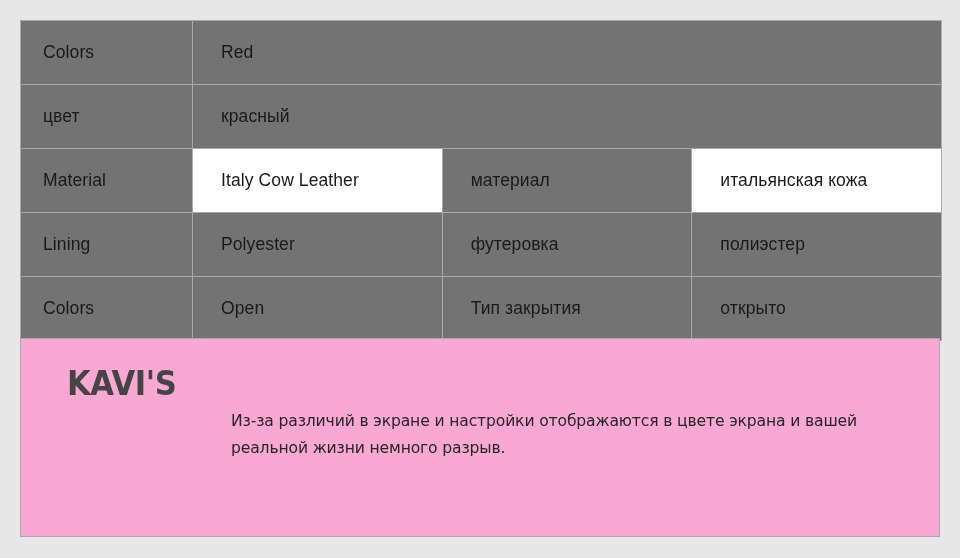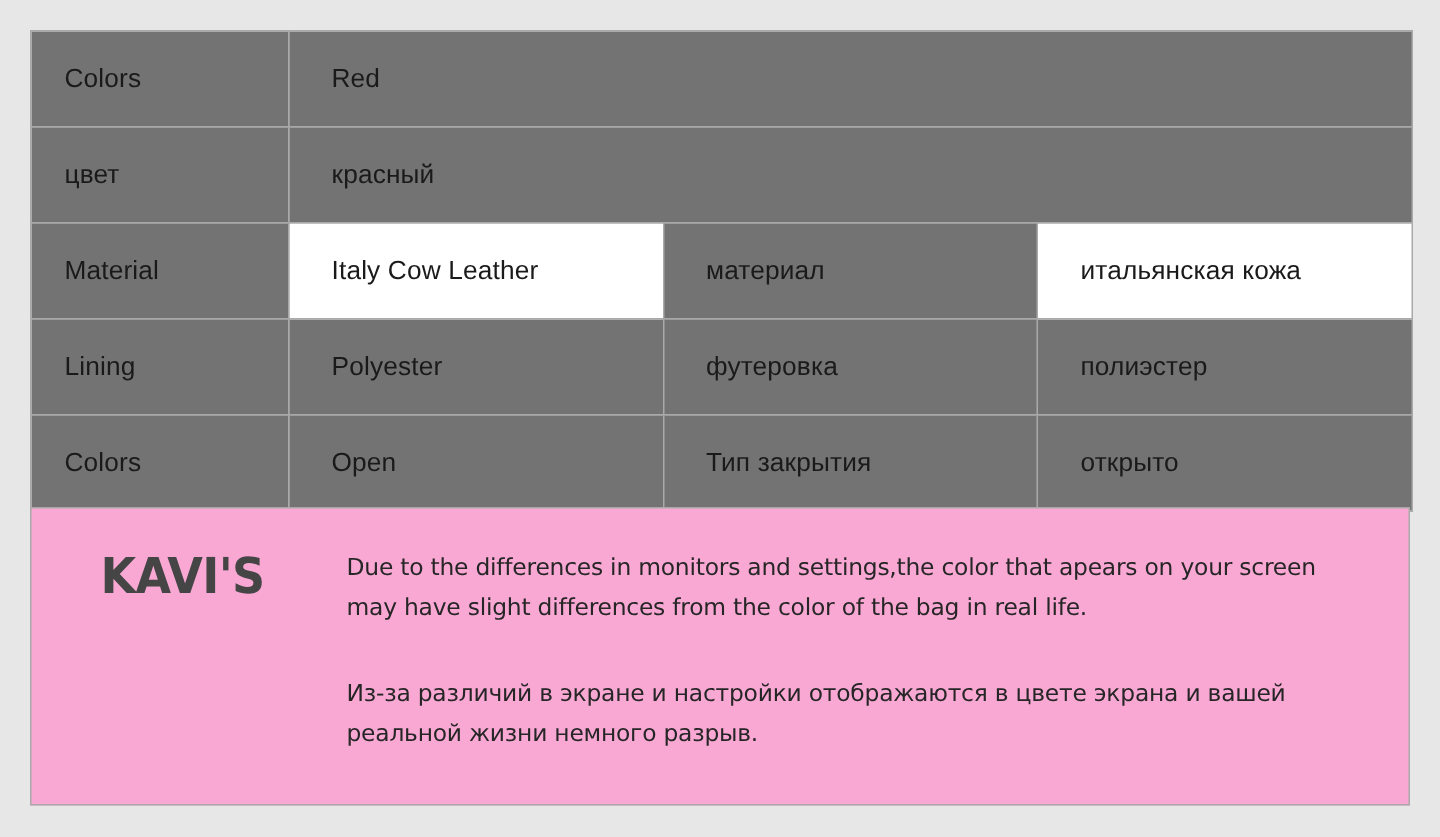--- a/index.html
+++ b/index.html
@@ -92,21 +92,21 @@
     color: #262626;
   }
   .disclaimer p {
     margin: 0;
     font-size: 15.6px;
     line-height: 27px;
     letter-spacing: -0.15px;
     max-width: 660px;
   }
   .disclaimer p.ru {
-    margin-top: 30px;
+    margin-top: 43px;
   }
 </style>
 </head>
 <body>
 
 <div id="page">
 
   <table class="spec-table">
     <tbody>
 
@@ -142,18 +142,17 @@
       </tr>
 
     </tbody>
   </table>
 
   <div class="footer-panel">
     <div class="logo-wrap">
       <div class="brand-logo">KAVI'S</div>
     </div>
     <div class="disclaimer">
-      <p class="en">Due to the differences in monitors and settings,the color that apears on your screen may have slight differences from the color of the bag in real life.</p>
       <p class="ru">Из-за различий в экране и настройки отображаются в цвете экрана и вашей реальной жизни немного разрыв.</p>
     </div>
   </div>
 
 </div>
 
 </body></html>

